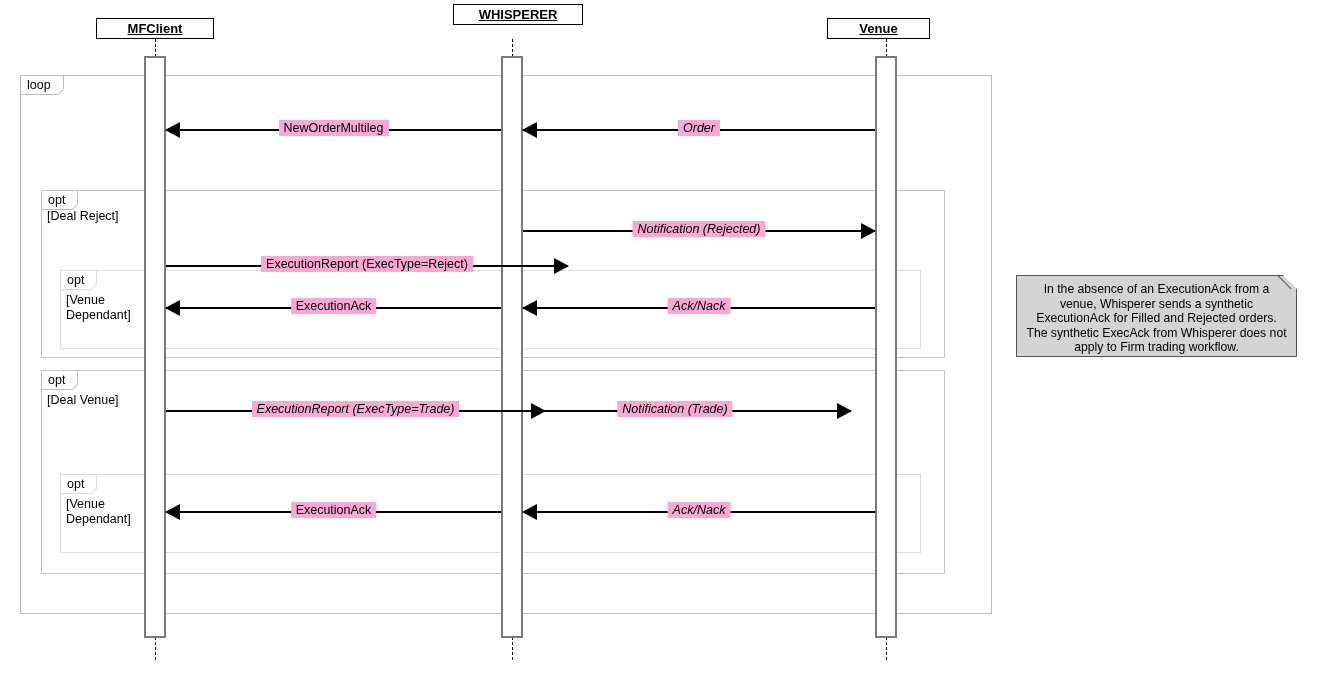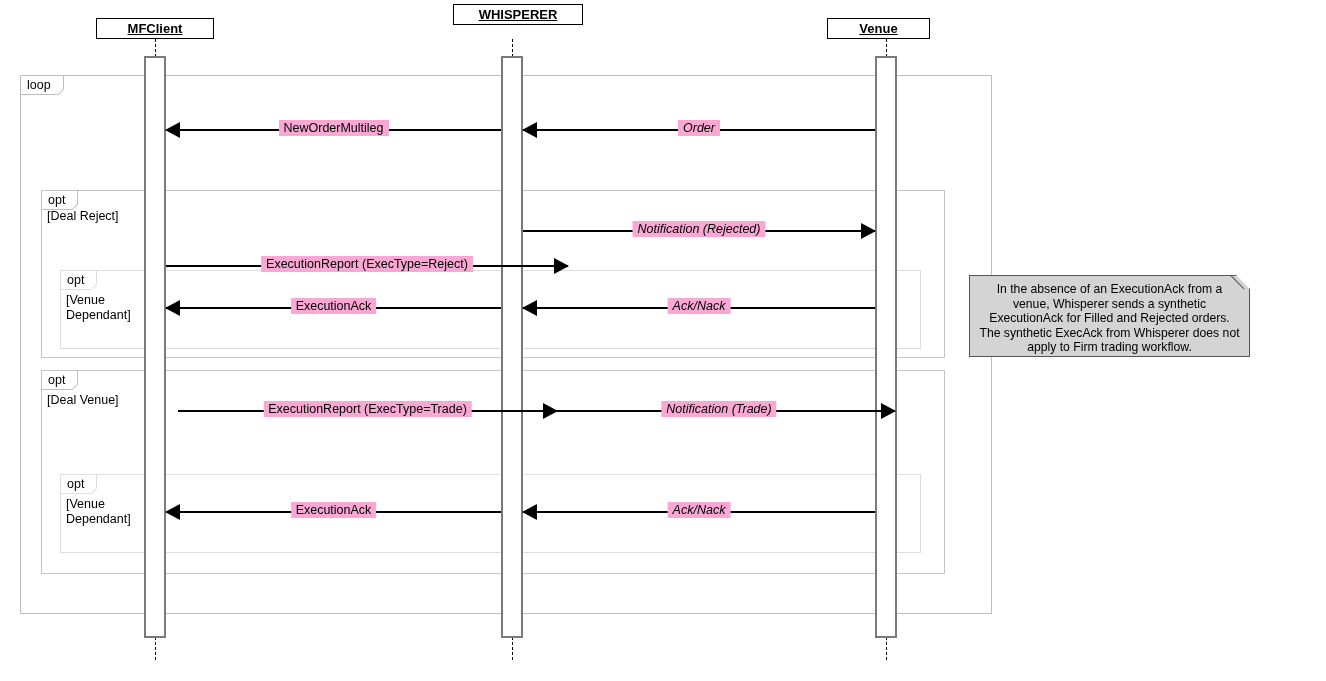--- a/index.html
+++ b/index.html
@@ -277,43 +277,43 @@
     <div class="msg-head left"></div>
     <div class="msg-label">ExecutionAck</div>
   </div>
 
   <div class="message" style="left:523px; top:300px; width:352px;">
     <div class="msg-line"></div>
     <div class="msg-head left"></div>
     <div class="msg-label italic">Ack/Nack</div>
   </div>
 
-  <div class="message" style="left:178px; top:403px; width:379px;">
+  <div class="message" style="left:166px; top:403px; width:379px;font-style:italic;">
     <div class="msg-line"></div>
     <div class="msg-head right"></div>
     <div class="msg-label">ExecutionReport (ExecType=Trade)</div>
   </div>
 
-  <div class="message" style="left:543px; top:403px; width:352px;">
+  <div class="message" style="left:499px; top:403px; width:352px;">
     <div class="msg-line"></div>
     <div class="msg-head right"></div>
     <div class="msg-label italic">Notification (Trade)</div>
   </div>
 
   <div class="message" style="left:166px; top:504px; width:335px;">
     <div class="msg-line"></div>
     <div class="msg-head left"></div>
     <div class="msg-label">ExecutionAck</div>
   </div>
 
   <div class="message" style="left:523px; top:504px; width:352px;">
     <div class="msg-line"></div>
     <div class="msg-head left"></div>
     <div class="msg-label italic">Ack/Nack</div>
   </div>
 
-  <div class="note" style="left:969px; top:275px; width:281px; height:82px;">
+  <div class="note" style="left:1016px; top:275px; width:281px; height:82px;">
     <div class="note-fold"></div>
     <div class="note-fold-edge"></div>
     <span>In the absence of an ExecutionAck from a venue, Whisperer sends a synthetic ExecutionAck for Filled and Rejected orders. The synthetic ExecAck from Whisperer does not apply to Firm trading workflow.</span>
   </div>
 
 </div>
 
 </body></html>

